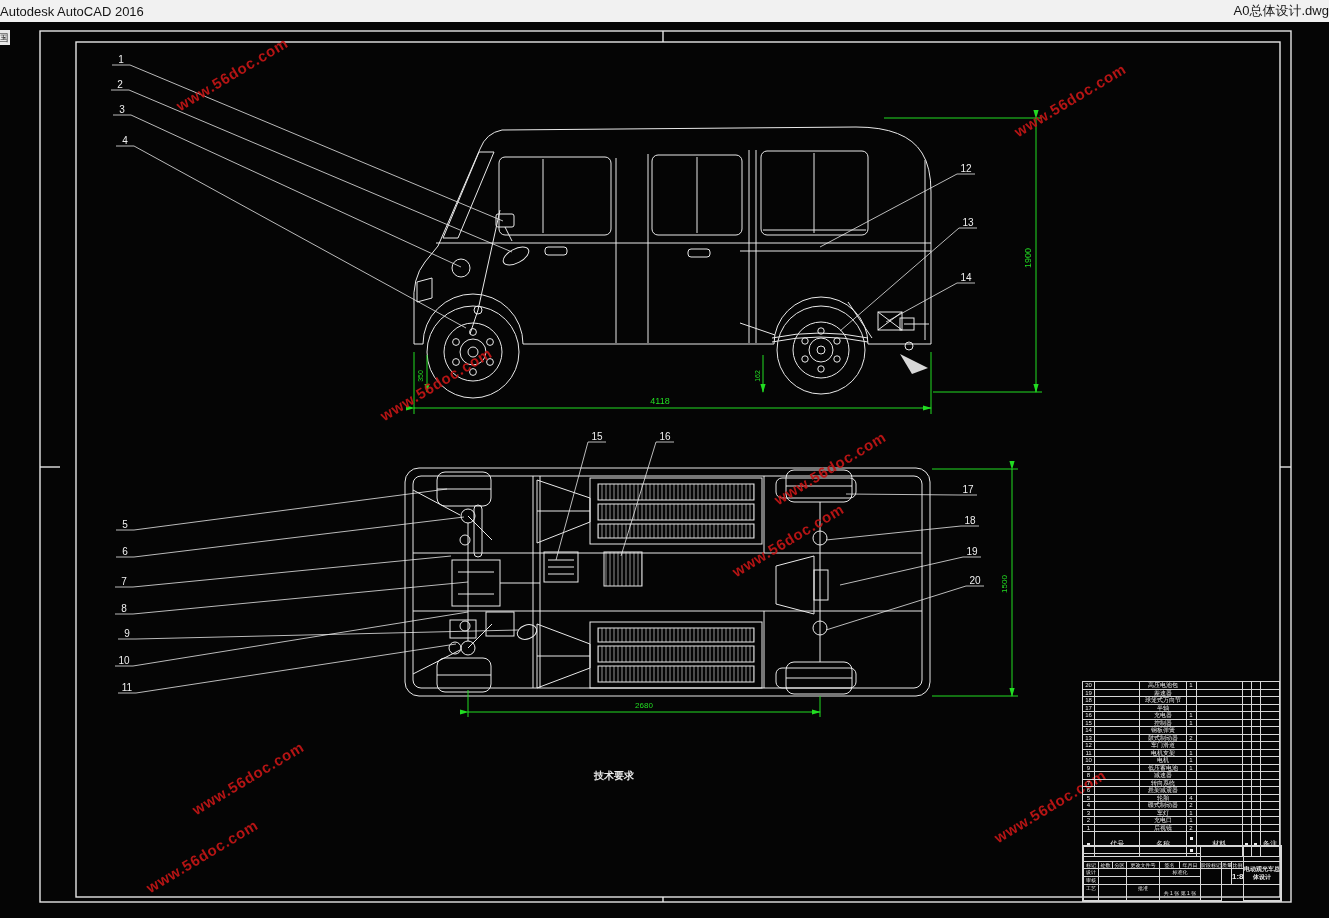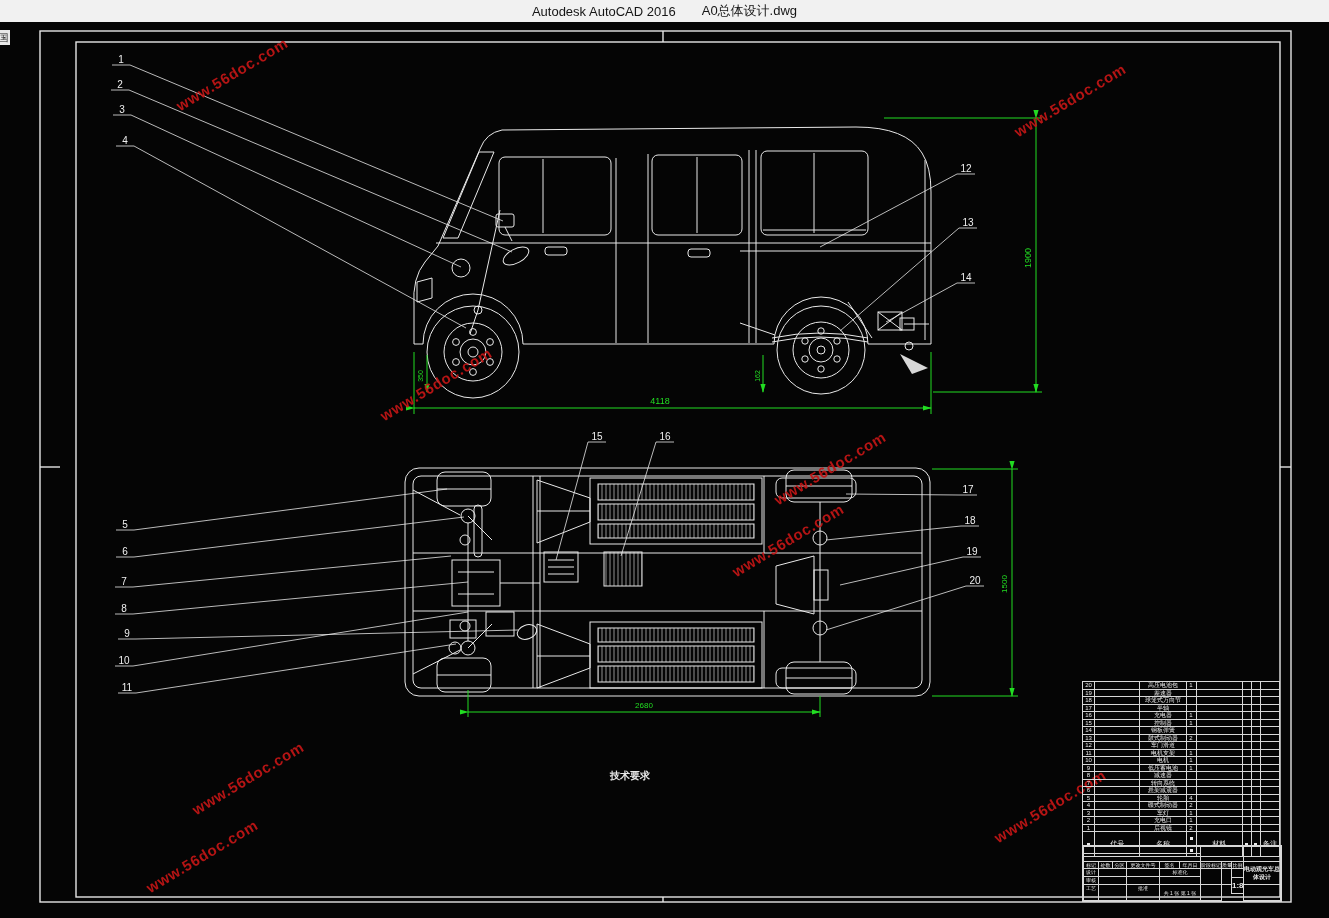--- a/index.html
+++ b/index.html
@@ -1,32 +1,32 @@
 <!DOCTYPE html>
 <html><head>
 <meta charset="utf-8">
 <style>
   html,body{margin:0;padding:0;background:#000;}
   #stage{position:relative;width:1329px;height:918px;background:#050505;overflow:hidden;
          font-family:"Liberation Sans", sans-serif;}
   
   #titlebar{position:absolute;left:0;top:0;width:1329px;height:22px;background:#f1f1f1;
-            display:flex;align-items:center;justify-content:center;color:#151515;font-size:13px;}
+            display:flex;align-items:center;justify-content:space-between;color:#151515;font-size:13px;}
   #titlebar .gap{display:inline-block;width:26px;}
   
   #corner-icon{position:absolute;left:-3px;top:30px;width:13px;height:15px;background:#e9e9e9;
                color:#222;font-size:10px;line-height:15px;text-align:center;overflow:hidden;z-index:5;}
   
   svg#cad{position:absolute;left:0;top:0;}
   
   .wm{position:absolute;transform:translate(-50%,-50%) rotate(-31deg);font-weight:bold;
       font-size:15px;letter-spacing:.8px;opacity:.92;white-space:nowrap;pointer-events:none;}
   
   #tech{position:absolute;left:556px;top:769px;width:210px;color:#e9e9e9;}
-  #tech .t-title{font-size:10px;font-weight:bold;margin-left:54px;margin-bottom:3px;}
+  #tech .t-title{font-size:10px;font-weight:bold;margin-left:38px;margin-bottom:3px;}
   #tech .t-item{font-size:9px;line-height:12.5px;white-space:nowrap;}
   
   #parts{position:absolute;left:1082px;top:681px;width:198px;}
   #parts table{border-collapse:collapse;table-layout:fixed;width:198px;color:#e9e9e9;}
   #parts td{border:1px solid #d8d8d8;height:6.5px;font-size:6px;line-height:6.5px;padding:0 1px;
             overflow:hidden;white-space:nowrap;text-align:center;}
   #parts tr.hdr td{height:12px;font-size:7px;line-height:12px;}
   .sq{display:inline-block;width:3px;height:3px;background:#e9e9e9;margin:0 1px;}
   
   #tblock{position:absolute;left:1082px;top:845px;width:198px;height:55px;border:1px solid #d8d8d8;color:#e9e9e9;}
@@ -562,21 +562,21 @@
     <div class="tb-cell" style="left:76px;top:30px;width:42px;height:9px"></div>
     <div class="tb-cell" style="left:0;top:38px;width:16px;height:17px">工艺</div>
     <div class="tb-cell" style="left:15px;top:38px;width:29px;height:17px"></div>
     <div class="tb-cell" style="left:43px;top:38px;width:34px;height:17px">批准</div>
 
     <div class="tb-cell" style="left:117px;top:15px;width:22px;height:8px">阶段标记</div>
     <div class="tb-cell" style="left:138px;top:15px;width:11px;height:8px">质量</div>
     <div class="tb-cell" style="left:148px;top:15px;width:13px;height:8px">比例</div>
     <div class="tb-cell" style="left:117px;top:22px;width:22px;height:17px"></div>
     <div class="tb-cell" style="left:138px;top:22px;width:11px;height:17px"></div>
-    <div class="tb-cell tb-big" style="left:148px;top:31px;width:13px;height:17px;line-height:16px">1:8</div>
+    <div class="tb-cell tb-big" style="left:148px;top:22px;width:13px;height:17px;line-height:16px">1:8</div>
     <div class="tb-cell" style="left:76px;top:38px;width:42px;height:17px;line-height:16px">共 1 张 第 1 张</div>
 
     <div class="tb-cell" style="left:160px;top:0;width:38px;height:16px"></div>
     <div class="tb-cell tb-title" style="left:117px;top:0;width:44px;height:16px"></div>
     <div class="tb-cell tb-title" style="left:160px;top:15px;width:38px;height:24px;white-space:normal;line-height:8px;padding-top:3px">电动观光车总体设计</div>
     <div class="tb-cell" style="left:160px;top:38px;width:38px;height:17px"></div>
     <div class="tb-cell" style="left:117px;top:38px;width:22px;height:17px"></div>
   </div>
 
 </div>

